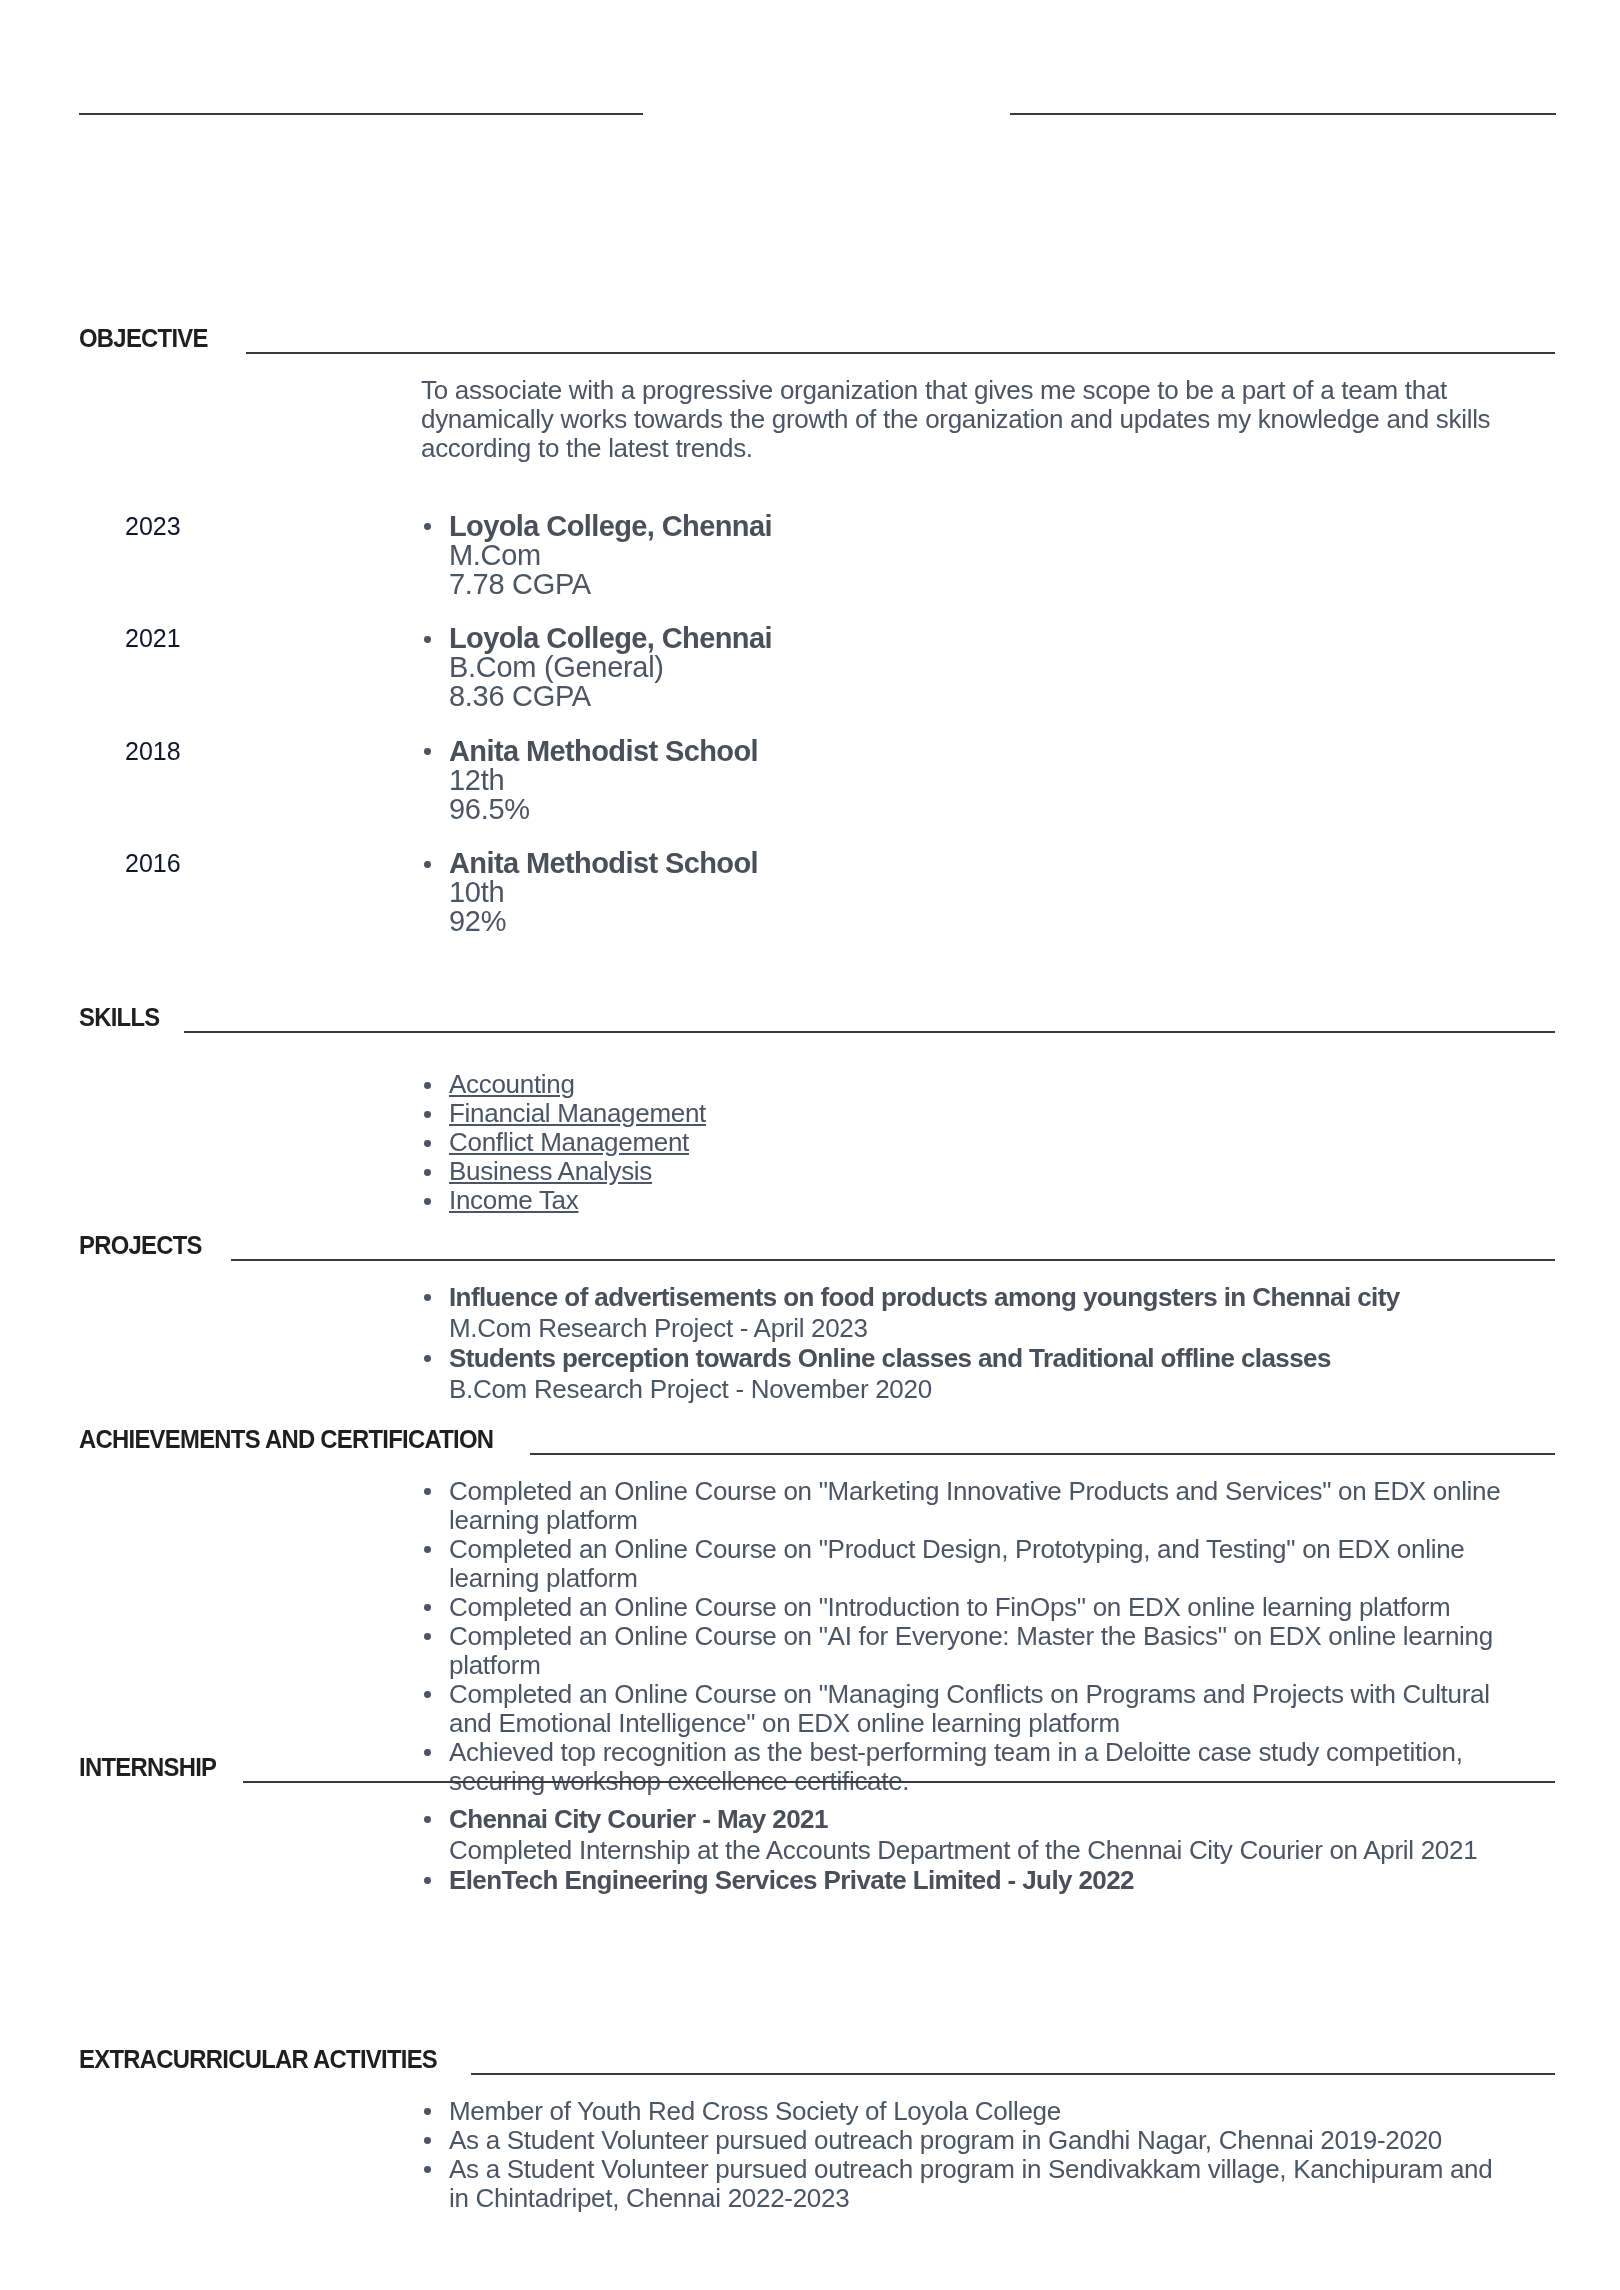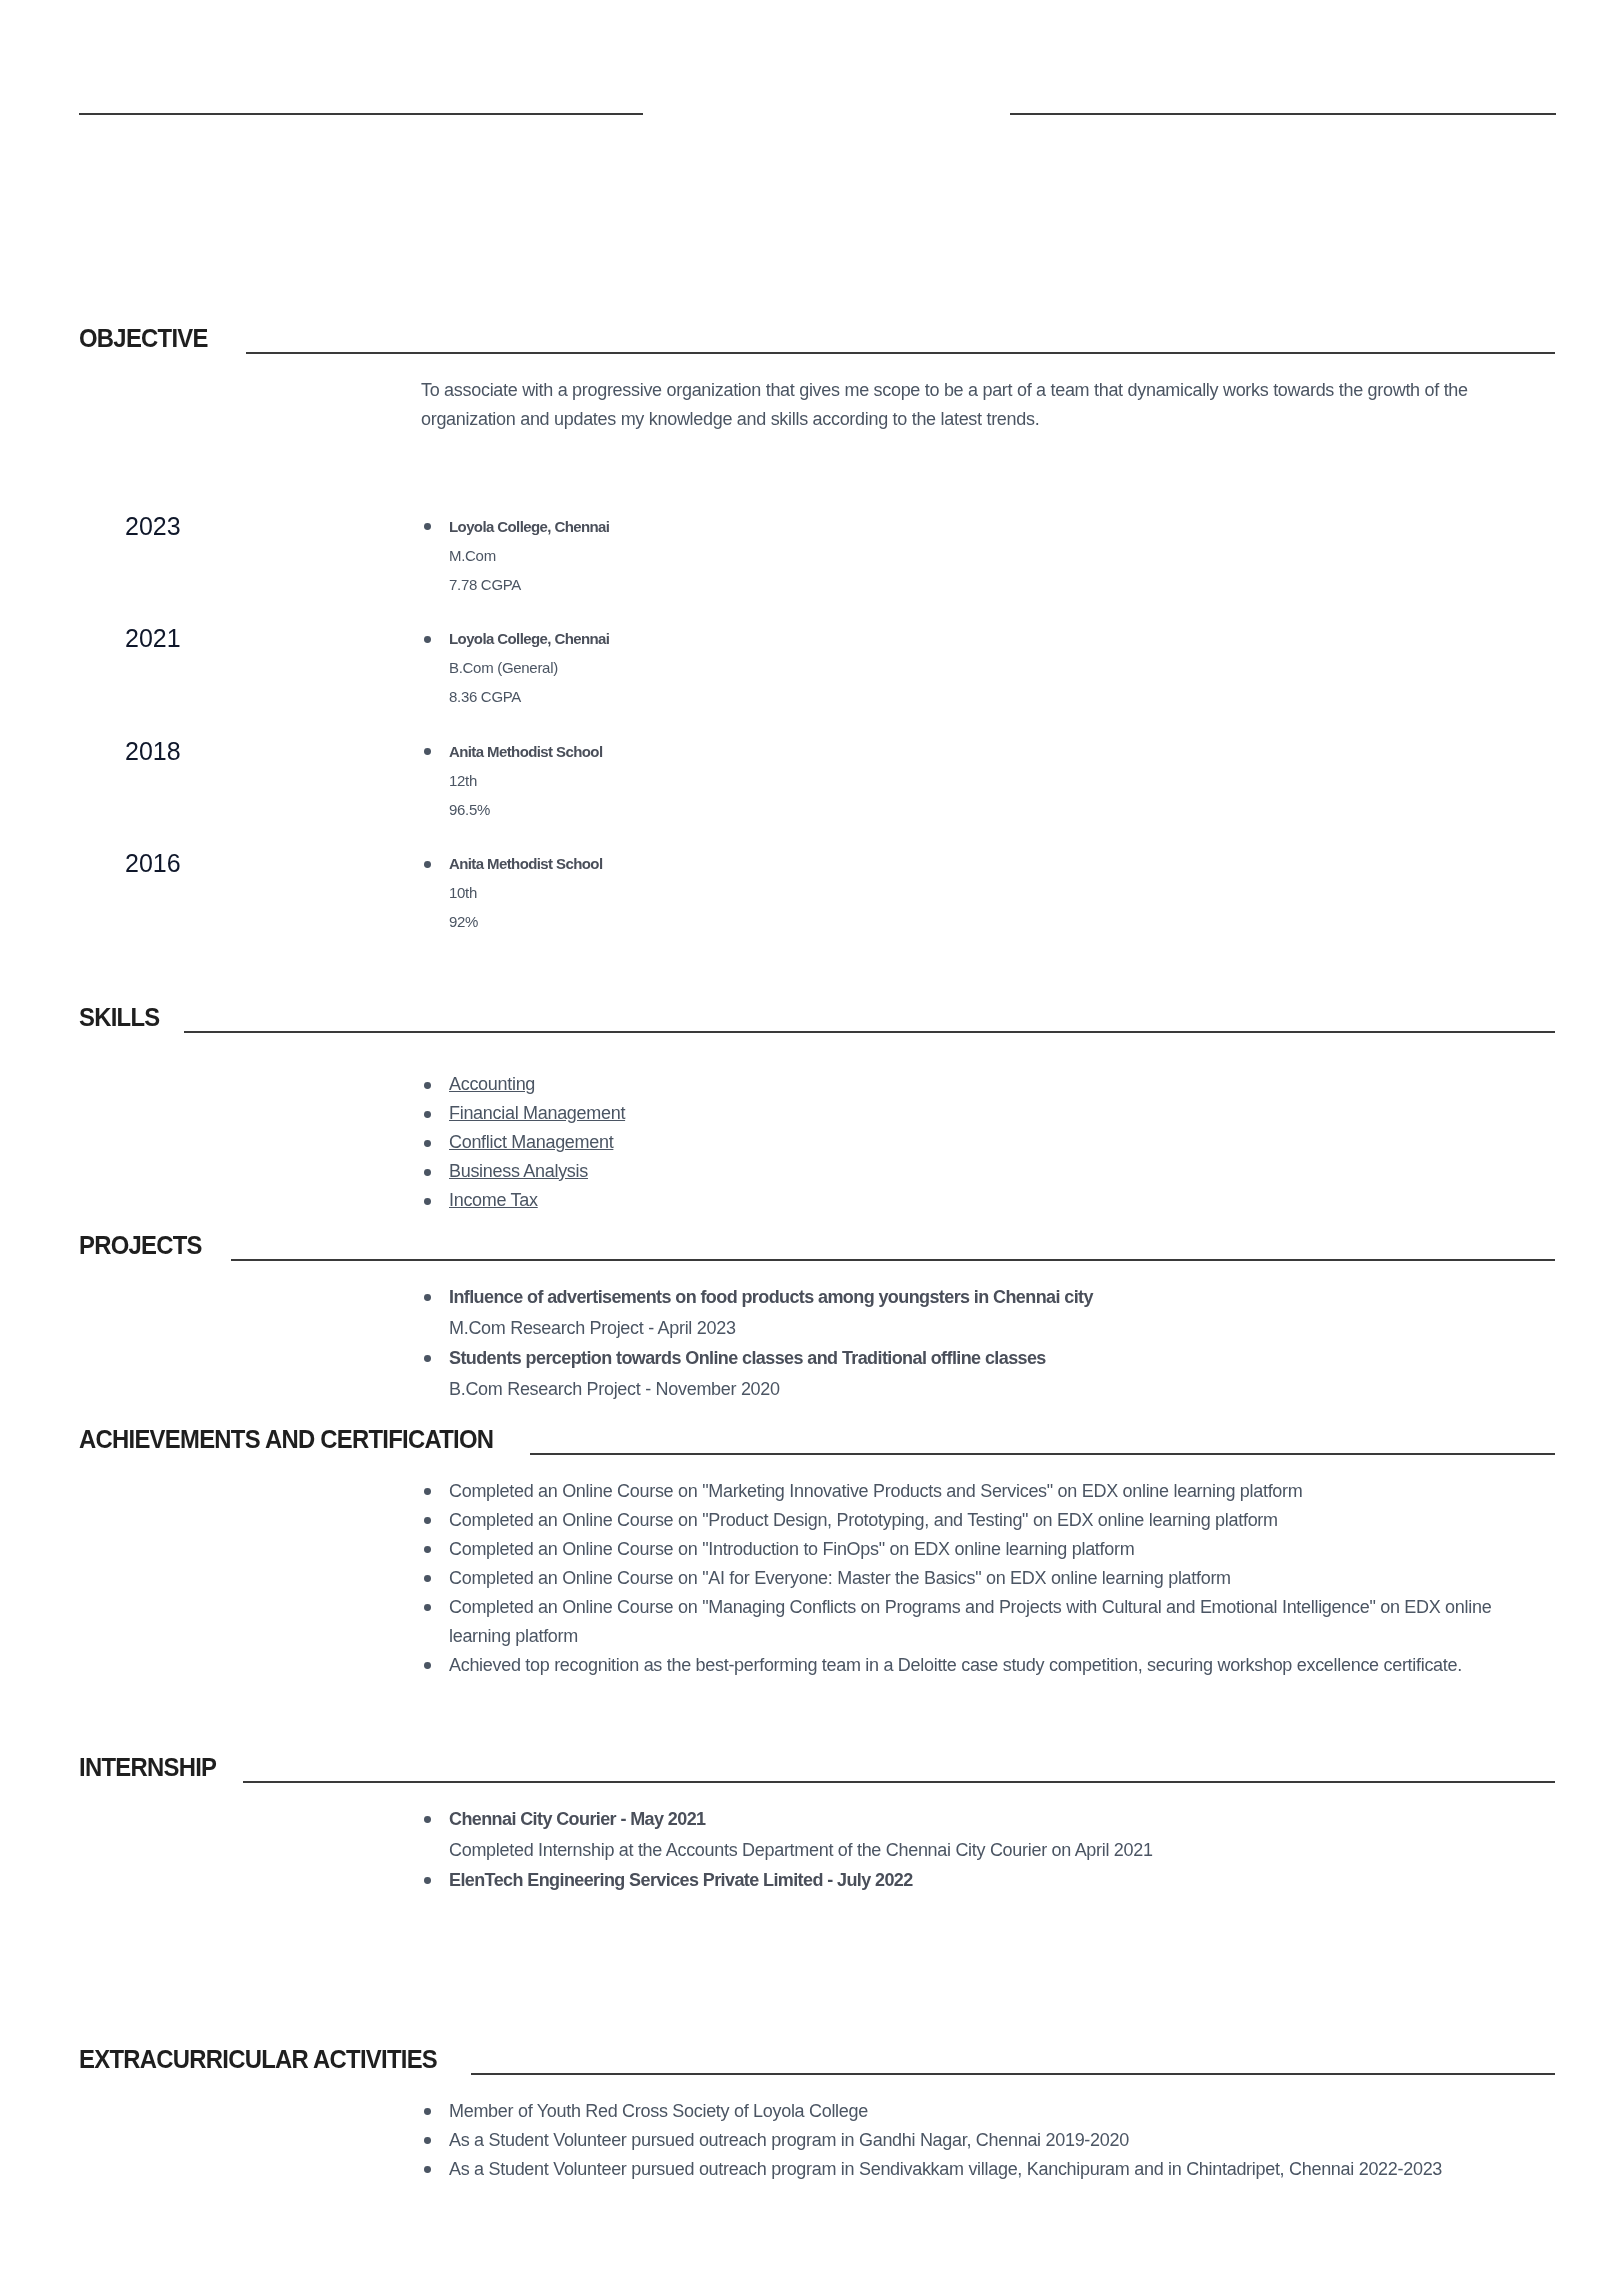--- a/index.html
+++ b/index.html
@@ -44,21 +44,21 @@
       transform-origin: left center;
     }
     .section-rule {
       flex: 1;
       height: 2px;
       background: #3a3a3a;
       margin-left: 3.9px;
     }
     .content {
       margin-left: 342px;
-      font-size: 18px;
+      font-size: 26px;
       line-height: 29px;
       color: #4b5563;
     }
     .objective-text {
       margin-top: 21.6px;
       letter-spacing: -0.3px;
     }
     ul.bullets {
       list-style: none;
       margin: 0;
@@ -90,21 +90,21 @@
     }
     .edu-year {
       width: 342px;
       padding-left: 46px;
       box-sizing: border-box;
       font-size: 25px;
       line-height: 29px;
       color: #0f172a;
     }
     .edu-body {
-      font-size: 15px;
+      font-size: 29px;
       line-height: 29px;
     }
     .proj-item .bold, .intern-item .bold {
       line-height: 29px;
     }
     .proj-item .sub, .intern-item .sub {
       line-height: 32px;
     }
   </style>
 </head>

